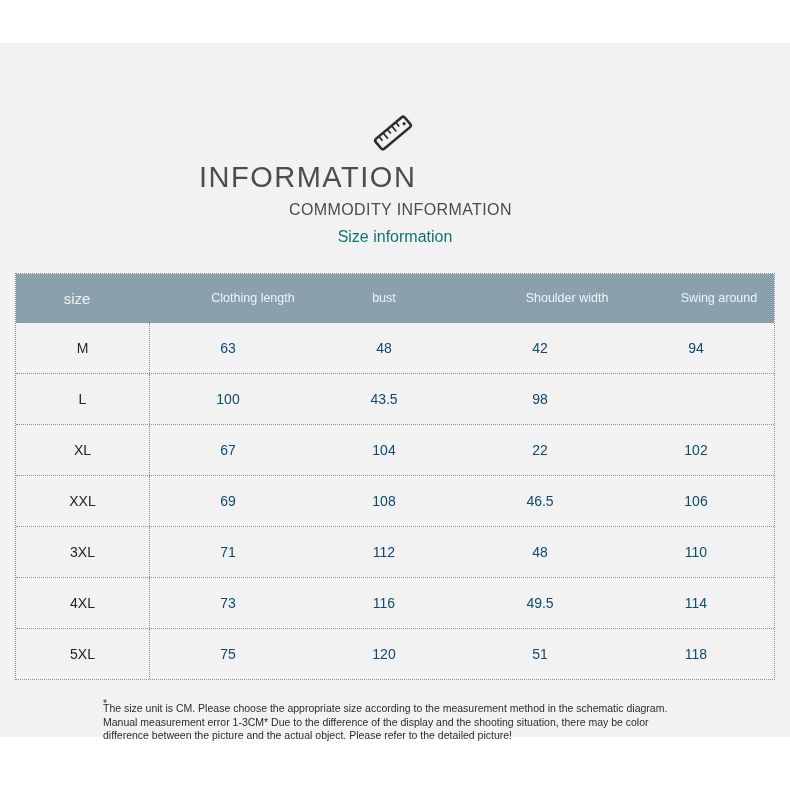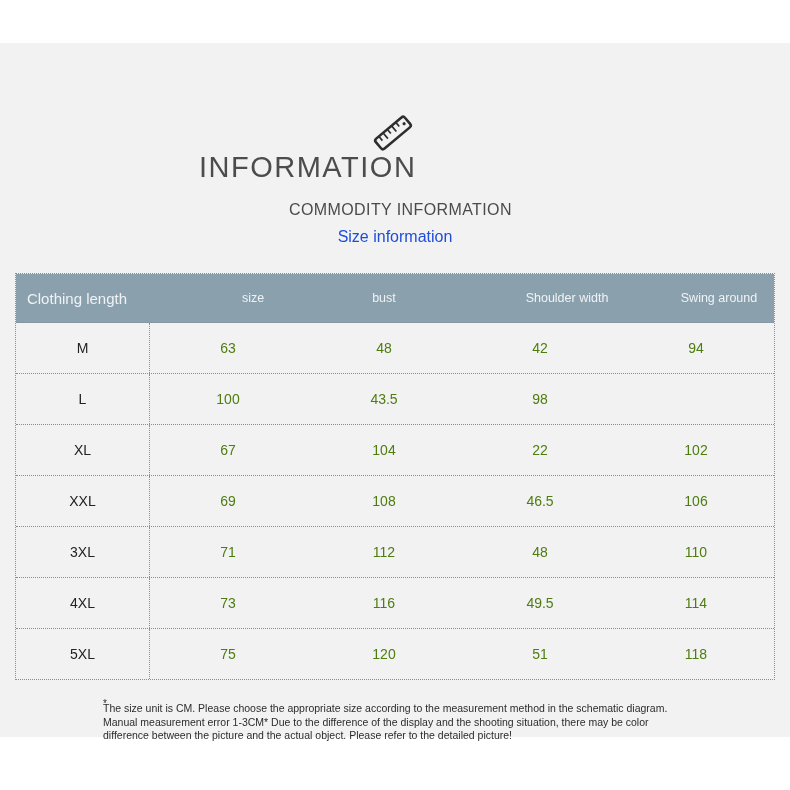--- a/index.html
+++ b/index.html
@@ -15,33 +15,33 @@
   .gray-panel {
     position: absolute; left: 0; top: 43px; width: 790px; height: 694px;
     background: #f2f2f2;
   }
 
   
   .ruler-wrap {
     position: absolute; left: 368px; top: 65px; width: 50px; height: 50px;
   }
   .page-title {
-    position: absolute; left: 199px; top: 108px;
+    position: absolute; left: 199px; top: 118px;
     font-size: 29px; font-weight: 400; letter-spacing: 1.5px;
     color: #4c4c4c; margin: 0;
   }
   .page-subtitle {
     position: absolute; left: 289px; top: 158px;
     font-size: 16px; letter-spacing: 0.4px;
     color: #4b4b4b;
   }
   .section-title {
     position: absolute; left: 0; top: 185px; width: 790px;
     text-align: center;
-    font-size: 16px; color: #1d4ed8;
+    font-size: 16px; color: #0f766e;
   }
 
   
   .size-table {
     position: absolute; left: 15px; top: 230px; width: 758px;
     border: 1px dotted #8d8d8d;
     background: transparent;
   }
   .trow, .thead {
     display: grid;
@@ -59,21 +59,21 @@
   }
   .thead .cell:nth-child(1) { font-size: 15px; transform: translateX(-6px); }
   .thead .cell:nth-child(2) { transform: translateX(25px); }
   .thead .cell:nth-child(4) { transform: translateX(27px); }
   .thead .cell:nth-child(5) { transform: translateX(23px); }
 
   .trow { height: 50px; }
   .trow + .trow { border-top: 1px dotted #8d8d8d; }
   .trow .cell {
     display: flex; align-items: center; justify-content: center;
-    font-size: 14px; color: #4d7c0f;
+    font-size: 14px; color: #0c4a6e;
   }
   .trow .cell.size-cell {
     border-right: 1px dotted #8d8d8d;
     font-size: 14px; color: #222;
   }
 
   
   .footnote {
     position: absolute; left: 103px; top: 659px; width: 552px;
     font-size: 10.5px; line-height: 13.5px; color: #2c2c2c;
@@ -104,22 +104,22 @@
         </g>
       </svg>
     </div>
 
     <h1 class="page-title">INFORMATION</h1>
     <div class="page-subtitle">COMMODITY INFORMATION</div>
     <div class="section-title">Size information</div>
 
     <div class="size-table">
       <div class="thead">
+        <div class="cell">size</div>
         <div class="cell">Clothing length</div>
-        <div class="cell">size</div>
         <div class="cell">bust</div>
         <div class="cell">Shoulder width</div>
         <div class="cell">Swing around</div>
       </div>
       <div id="table-body">
           <div class="trow">
             <div class="cell size-cell">M</div>
             <div class="cell">63</div>
             <div class="cell">48</div>
             <div class="cell">42</div>

